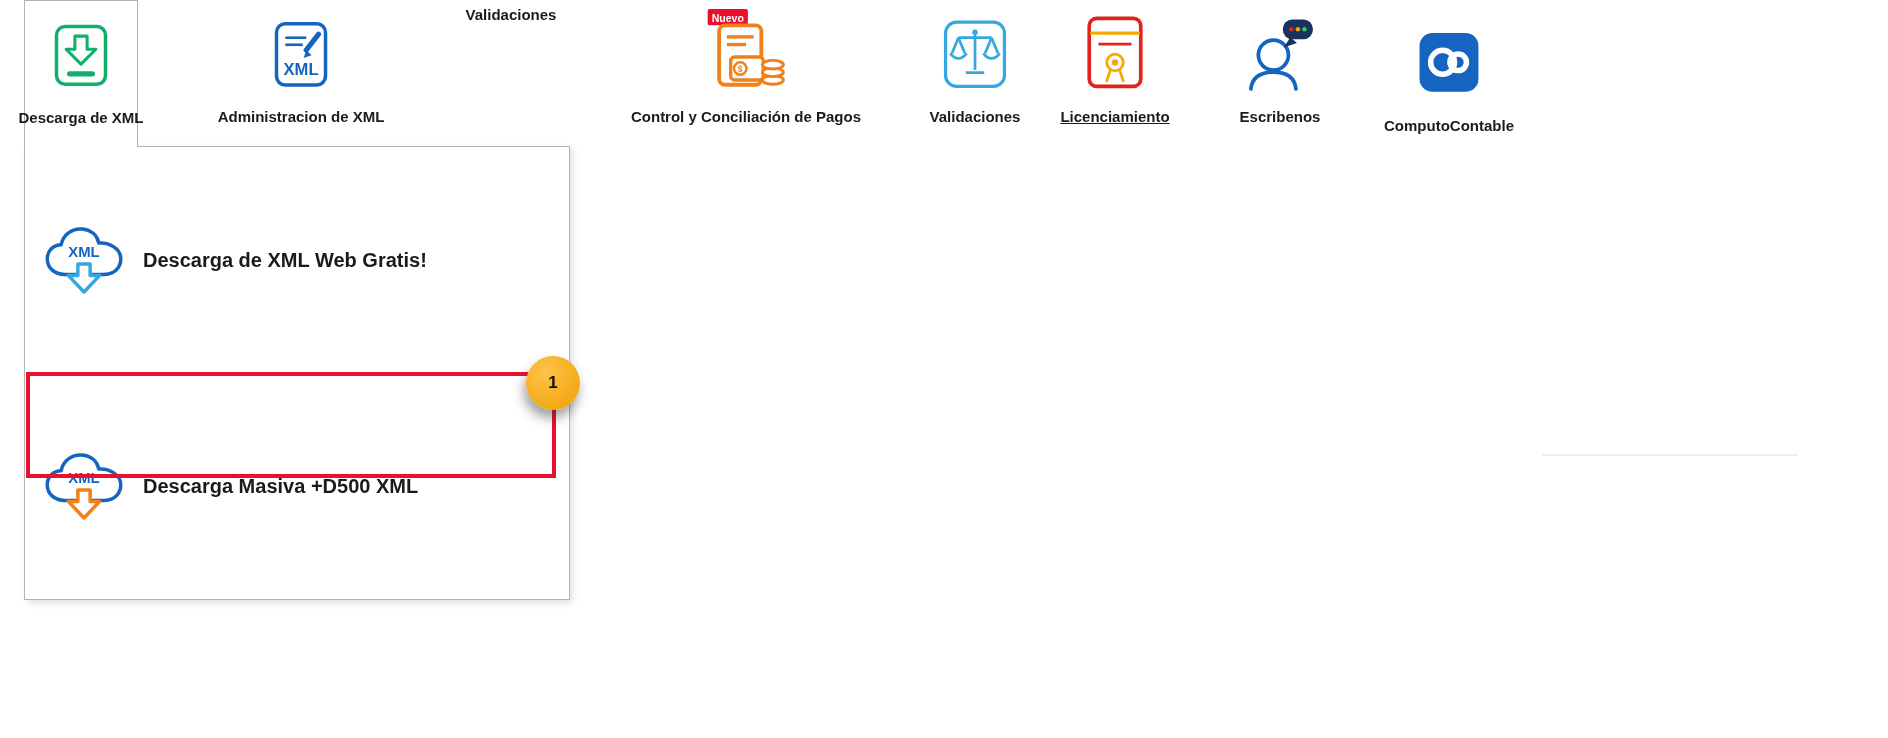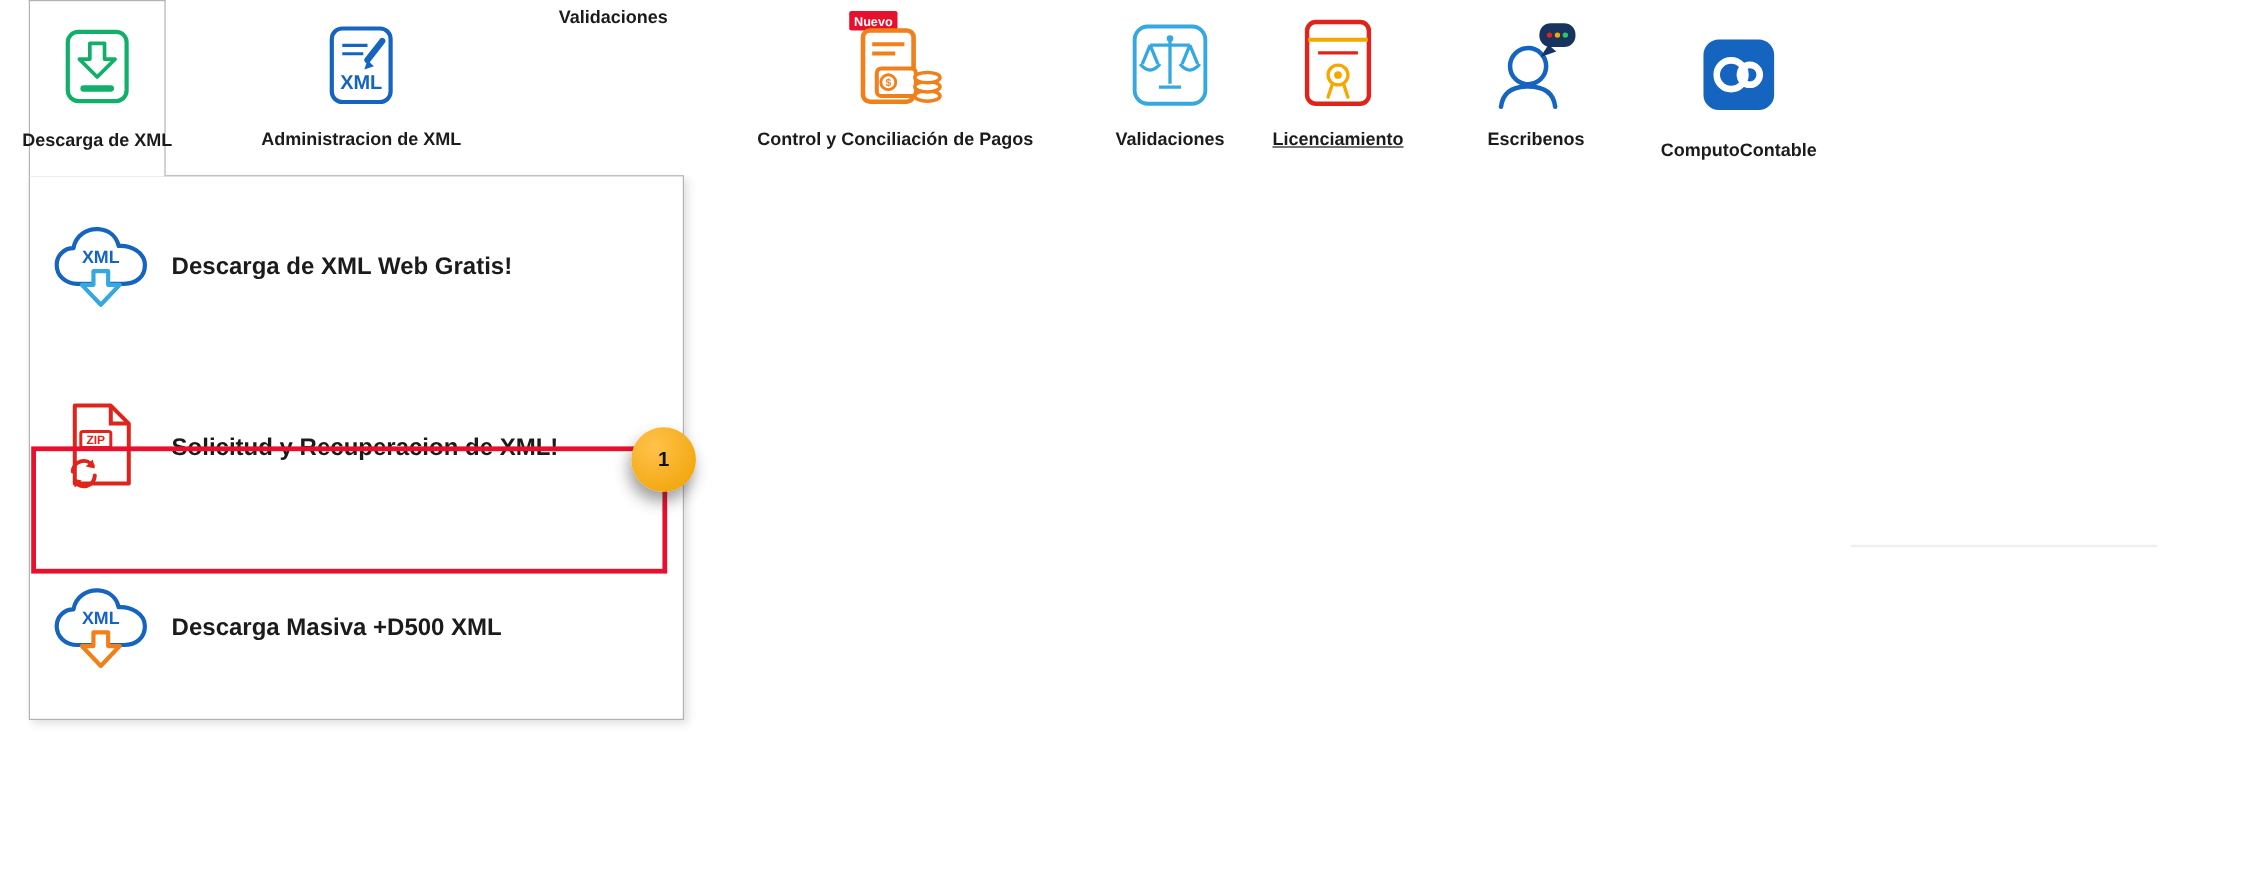--- a/index.html
+++ b/index.html
@@ -182,35 +182,20 @@
       <div class="mi-icon">
         <svg width="84" height="77" viewBox="0 0 96 88">
           <path d="M26 60 C14 60 6 52 6 42 C6 33 13 26 22 26 C24 14 35 7 46 8 C56 9 63 15 65 24 C76 23 90 30 90 42 C90 53 82 60 70 60 Z" stroke="#1464C0" stroke-width="4" fill="#ffffff" stroke-linejoin="round"></path>
           <text x="48" y="40" text-anchor="middle" font-size="17" font-weight="bold" fill="#1464C0">XML</text>
           <path d="M41 48 H55 V61 H66 L48 80 L30 61 H41 Z" stroke="#35A8E0" stroke-width="4" fill="#ffffff" stroke-linejoin="round"></path>
         </svg>
       </div>
       <div class="mi-label">Descarga de XML Web Gratis!</div>
     </div>
 
-    <div class="menu-item">
-      <div class="mi-icon">
-        <svg width="80" height="80" viewBox="0 0 96 96">
-          <path d="M22 6 H58 L76 24 V84 H22 Z" stroke="#E0241B" stroke-width="4" fill="#ffffff" stroke-linejoin="round"></path>
-          <path d="M58 6 V24 H76" stroke="#E0241B" stroke-width="4" fill="none"></path>
-          <rect x="28" y="32" width="30" height="16" rx="2" stroke="#E0241B" stroke-width="3" fill="#ffffff"></rect>
-          <text x="43" y="44.5" text-anchor="middle" font-size="12" font-weight="bold" fill="#E0241B">ZIP</text>
-          <path d="M20 72 a11 11 0 0 1 20 -6" stroke="#E0241B" stroke-width="4" fill="none" stroke-linecap="round"></path>
-          <path d="M40 60 l2 9 -9 -2 z" fill="#E0241B"></path>
-          <path d="M42 76 a11 11 0 0 1 -20 6" stroke="#E0241B" stroke-width="4" fill="none" stroke-linecap="round"></path>
-          <path d="M22 88 l-2 -9 9 2 z" fill="#E0241B"></path>
-        </svg>
-      </div>
-      <div class="mi-label">Solicitud y Recuperacion de XML!</div>
-    </div>
 
     <div class="menu-item">
       <div class="mi-icon">
         <svg width="84" height="77" viewBox="0 0 96 88">
           <path d="M26 60 C14 60 6 52 6 42 C6 33 13 26 22 26 C24 14 35 7 46 8 C56 9 63 15 65 24 C76 23 90 30 90 42 C90 53 82 60 70 60 Z" stroke="#1464C0" stroke-width="4" fill="#ffffff" stroke-linejoin="round"></path>
           <text x="48" y="40" text-anchor="middle" font-size="17" font-weight="bold" fill="#1464C0">XML</text>
           <path d="M41 48 H55 V61 H66 L48 80 L30 61 H41 Z" stroke="#F08019" stroke-width="4" fill="#ffffff" stroke-linejoin="round"></path>
         </svg>
       </div>
       <div class="mi-label">Descarga Masiva +D500 XML</div>

